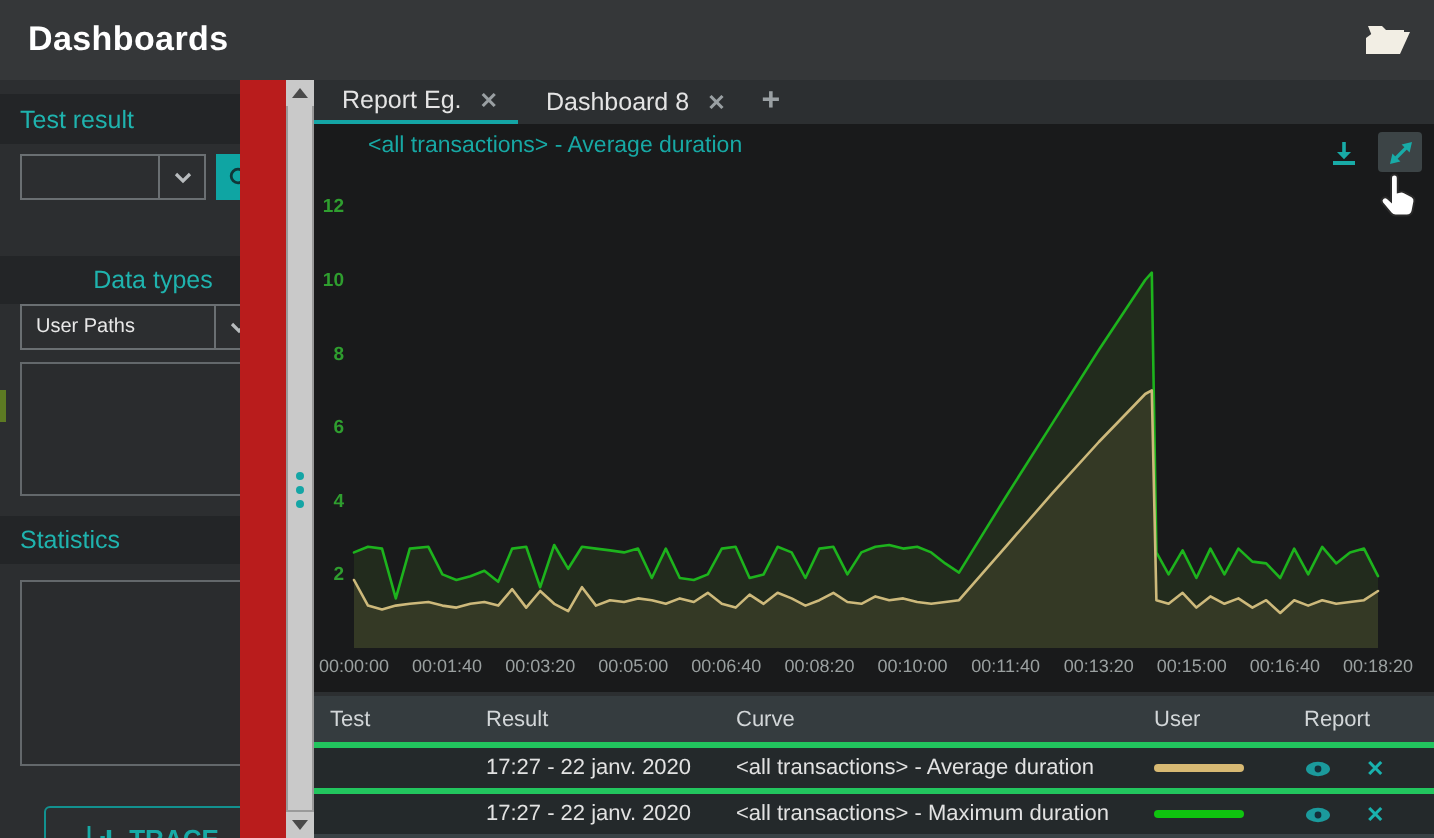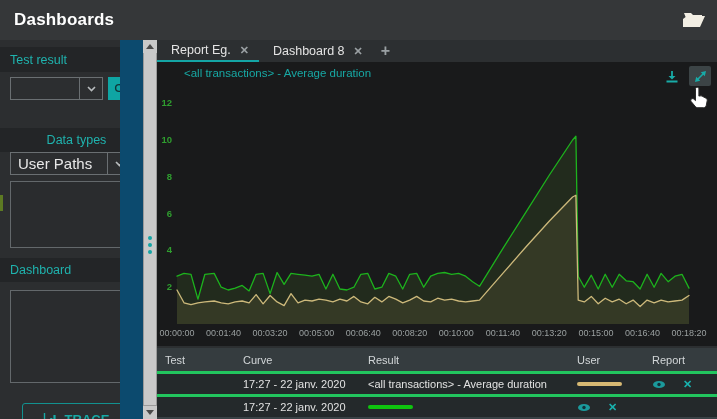--- a/index.html
+++ b/index.html
@@ -1,33 +1,33 @@
 <!DOCTYPE html>
 <html><head>
 <meta charset="utf-8">
 <style>
   * { margin:0; padding:0; box-sizing:border-box; }
   html,body { background:#111; }
   body { font-family:"Liberation Sans", sans-serif; }
   .app { position:relative; width:717px; height:419px; overflow:hidden;
-         background:#0c4a6e; color:#d8d8d8; }
+         background:#b91c1c; color:#d8d8d8; }
 
   
   .top-bar { position:absolute; left:0; top:0; width:717px; height:40px;
              background:#353739; display:flex; align-items:center; }
   .top-bar .title { color:#fff; font-size:17px; font-weight:bold; margin-left:14px; letter-spacing:.2px; }
   .folder-btn { position:absolute; right:10px; top:9px; width:26px; height:22px; cursor:pointer; }
 
   
   .sidebar { position:absolute; left:0; top:40px; width:120px; height:379px;
              background:#2c2e30; overflow:hidden; }
   .section-header { position:absolute; left:0; width:143px; height:25px; background:#232527;
                     color:#1fb3ae; font-size:12.5px; display:flex; align-items:center; padding-left:10px; }
   .combo { position:absolute; background:#2c2e30; border:1px solid #6a6f72; display:flex; }
-  .combo .combo-text { flex:1; color:#e8e8e8; font-size:15px; display:flex; align-items:center; padding-left:7px; }
+  .combo .combo-text { flex:1; color:#e8e8e8; font-size:10px; display:flex; align-items:center; padding-left:7px; }
   .combo .combo-chevron { width:23px; border-left:1px solid #6a6f72; display:flex; align-items:center; justify-content:center; }
   .search-btn { position:absolute; width:24px; height:23px; background:#0fa5a3; border:none;
                 display:flex; align-items:center; justify-content:center; cursor:pointer; }
   .empty-box { position:absolute; border:1px solid #63686b; background:#2a2c2e; }
   .trace-btn { position:absolute; left:22px; top:363px; width:108px; height:32px;
                background:transparent; border:1px solid #12918f; border-radius:3px;
                color:#17aaa6; font-size:13px; font-weight:bold; display:flex; gap:7px;
                align-items:center; justify-content:center; cursor:pointer; }
   .edge-sliver { position:absolute; left:0; top:195px; width:3px; height:16px; background:#5d7a23; }
 
@@ -114,21 +114,21 @@
       <span class="combo-text">User Paths</span>
       <span class="combo-chevron">
         <svg width="9" height="6" viewBox="0 0 9 6">
             <polyline points="1,1 4.5,4.5 8,1" fill="none" stroke="#b8bcbe" stroke-width="1.6"></polyline>
           </svg>
       </span>
     </div>
     <div class="empty-box" style="left:10px; top:141px; width:121px; height:67px;"></div>
 
     <div class="section-header" style="top:218px; height:24px;">
-      <span>Dashboard</span>
+      <span>Statistics</span>
     </div>
     <div class="empty-box" style="left:10px; top:250px; width:121px; height:93px;"></div>
 
     <button class="trace-btn">
       <svg width="15" height="13" viewBox="0 0 15 13">
         <line x1="1.5" y1="0" x2="1.5" y2="13" stroke="#17aaa6" stroke-width="1.4"></line>
         <rect x="4" y="8" width="2.2" height="5" fill="#17aaa6"></rect>
         <rect x="7.2" y="5" width="2.2" height="8" fill="#17aaa6"></rect>
         <rect x="10.4" y="2" width="2.2" height="11" fill="#17aaa6"></rect>
       </svg>
@@ -206,22 +206,22 @@
           <polygon points="20.0,262 20.0,214.2 27.0,211.4 34.0,212.3 40.9,237.2 47.9,212.3 57.2,211.4 64.2,225.2 71.2,228.0 78.2,226.1 85.2,223.4 92.1,228.9 99.1,212.3 106.1,211.4 113.1,231.6 120.1,210.5 127.1,222.4 134.0,211.4 141.0,212.3 148.0,213.2 155.0,214.2 162.0,212.3 168.9,227.0 175.9,212.3 182.9,227.0 189.9,228.0 196.9,225.2 203.9,212.3 210.8,211.4 217.8,227.0 224.8,225.2 231.8,211.4 238.8,214.2 245.7,227.0 252.7,212.3 259.7,211.4 266.7,225.2 273.7,214.2 280.7,211.4 287.6,210.5 294.6,212.3 301.6,211.4 308.6,214.2 315.6,219.7 322.5,224.3 345.8,186.6 369.1,149.8 392.4,113.0 415.6,78.0 418.9,74.3 421.2,214.2 427.3,225.2 434.3,213.2 441.2,227.0 448.2,212.3 455.2,225.2 462.2,212.3 469.2,218.8 476.1,219.7 483.1,227.0 490.1,212.3 497.1,225.2 504.1,211.4 511.1,219.7 518.0,214.2 525.0,212.3 532.0,226.1 532.0,262" fill="rgba(70,115,40,0.20)" stroke="none"></polygon>
           <polygon points="20.0,262 20.0,228.0 27.0,240.8 34.0,242.7 40.9,240.8 47.9,239.9 57.2,239.0 64.2,240.8 71.2,241.8 78.2,239.9 85.2,239.0 92.1,240.8 99.1,232.6 106.1,241.8 113.1,233.5 120.1,239.9 127.1,243.6 134.0,231.6 141.0,240.8 148.0,238.1 155.0,239.0 162.0,237.2 168.9,238.1 175.9,239.9 182.9,237.2 189.9,239.0 196.9,234.4 203.9,239.9 210.8,241.8 217.8,235.3 224.8,239.9 231.8,234.4 238.8,237.2 245.7,240.8 252.7,238.1 259.7,234.4 266.7,239.0 273.7,239.9 280.7,236.2 287.6,238.1 294.6,237.2 301.6,239.0 308.6,239.9 315.6,239.0 322.5,238.1 345.8,211.4 369.1,184.7 392.4,159.0 415.6,135.0 418.9,133.2 421.2,238.1 427.3,239.9 434.3,234.4 441.2,241.8 448.2,236.2 455.2,239.9 462.2,237.2 469.2,241.8 476.1,238.1 483.1,244.5 490.1,238.1 497.1,240.8 504.1,238.1 511.1,239.9 518.0,239.0 525.0,238.1 532.0,233.5 532.0,262" fill="rgba(160,150,90,0.14)" stroke="none"></polygon>
           <polyline points="20.0,214.2 27.0,211.4 34.0,212.3 40.9,237.2 47.9,212.3 57.2,211.4 64.2,225.2 71.2,228.0 78.2,226.1 85.2,223.4 92.1,228.9 99.1,212.3 106.1,211.4 113.1,231.6 120.1,210.5 127.1,222.4 134.0,211.4 141.0,212.3 148.0,213.2 155.0,214.2 162.0,212.3 168.9,227.0 175.9,212.3 182.9,227.0 189.9,228.0 196.9,225.2 203.9,212.3 210.8,211.4 217.8,227.0 224.8,225.2 231.8,211.4 238.8,214.2 245.7,227.0 252.7,212.3 259.7,211.4 266.7,225.2 273.7,214.2 280.7,211.4 287.6,210.5 294.6,212.3 301.6,211.4 308.6,214.2 315.6,219.7 322.5,224.3 345.8,186.6 369.1,149.8 392.4,113.0 415.6,78.0 418.9,74.3 421.2,214.2 427.3,225.2 434.3,213.2 441.2,227.0 448.2,212.3 455.2,225.2 462.2,212.3 469.2,218.8 476.1,219.7 483.1,227.0 490.1,212.3 497.1,225.2 504.1,211.4 511.1,219.7 518.0,214.2 525.0,212.3 532.0,226.1" fill="none" stroke="#1db31d" stroke-width="1.3" stroke-linejoin="round" stroke-linecap="round"></polyline>
           <polyline points="20.0,228.0 27.0,240.8 34.0,242.7 40.9,240.8 47.9,239.9 57.2,239.0 64.2,240.8 71.2,241.8 78.2,239.9 85.2,239.0 92.1,240.8 99.1,232.6 106.1,241.8 113.1,233.5 120.1,239.9 127.1,243.6 134.0,231.6 141.0,240.8 148.0,238.1 155.0,239.0 162.0,237.2 168.9,238.1 175.9,239.9 182.9,237.2 189.9,239.0 196.9,234.4 203.9,239.9 210.8,241.8 217.8,235.3 224.8,239.9 231.8,234.4 238.8,237.2 245.7,240.8 252.7,238.1 259.7,234.4 266.7,239.0 273.7,239.9 280.7,236.2 287.6,238.1 294.6,237.2 301.6,239.0 308.6,239.9 315.6,239.0 322.5,238.1 345.8,211.4 369.1,184.7 392.4,159.0 415.6,135.0 418.9,133.2 421.2,238.1 427.3,239.9 434.3,234.4 441.2,241.8 448.2,236.2 455.2,239.9 462.2,237.2 469.2,241.8 476.1,238.1 483.1,244.5 490.1,238.1 497.1,240.8 504.1,238.1 511.1,239.9 518.0,239.0 525.0,238.1 532.0,233.5" fill="none" stroke="#cdb97b" stroke-width="1.3" stroke-linejoin="round" stroke-linecap="round"></polyline>
         </svg>
     </div>
 
     <div class="data-table">
       <div class="t-row t-head">
         <span>Test</span>
+        <span>Result</span>
         <span>Curve</span>
-        <span>Result</span>
         <span>User</span>
         <span>Report</span>
       </div>
 
       <div class="t-row t-body">
         <span></span>
         <span>17:27 - 22 janv. 2020</span>
         <span>&lt;all transactions&gt; - Average duration</span>
         <span>
             <i class="color-bar" style="display: block; background: rgb(215, 185, 115);"></i>
@@ -231,20 +231,21 @@
             <ellipse cx="7" cy="4.5" rx="6" ry="3.6" fill="#1b9a9c"></ellipse>
               <circle cx="7" cy="4.5" r="1.7" fill="#14303a"></circle>
           </svg>
           <span class="act-x">✕</span>
         </span>
       </div>
 
       <div class="t-row t-body">
         <span></span>
         <span>17:27 - 22 janv. 2020</span>
+        <span>&lt;all transactions&gt; - Maximum duration</span>
         <span>
             <i class="color-bar" style="display: block; background: rgb(15, 196, 15);"></i>
           </span>
         <span class="actions-cell">
           <svg width="14" height="9" viewBox="0 0 14 9" style="cursor:pointer">
             <ellipse cx="7" cy="4.5" rx="6" ry="3.6" fill="#1b9a9c"></ellipse>
               <circle cx="7" cy="4.5" r="1.7" fill="#14303a"></circle>
           </svg>
           <span class="act-x">✕</span>
         </span>

